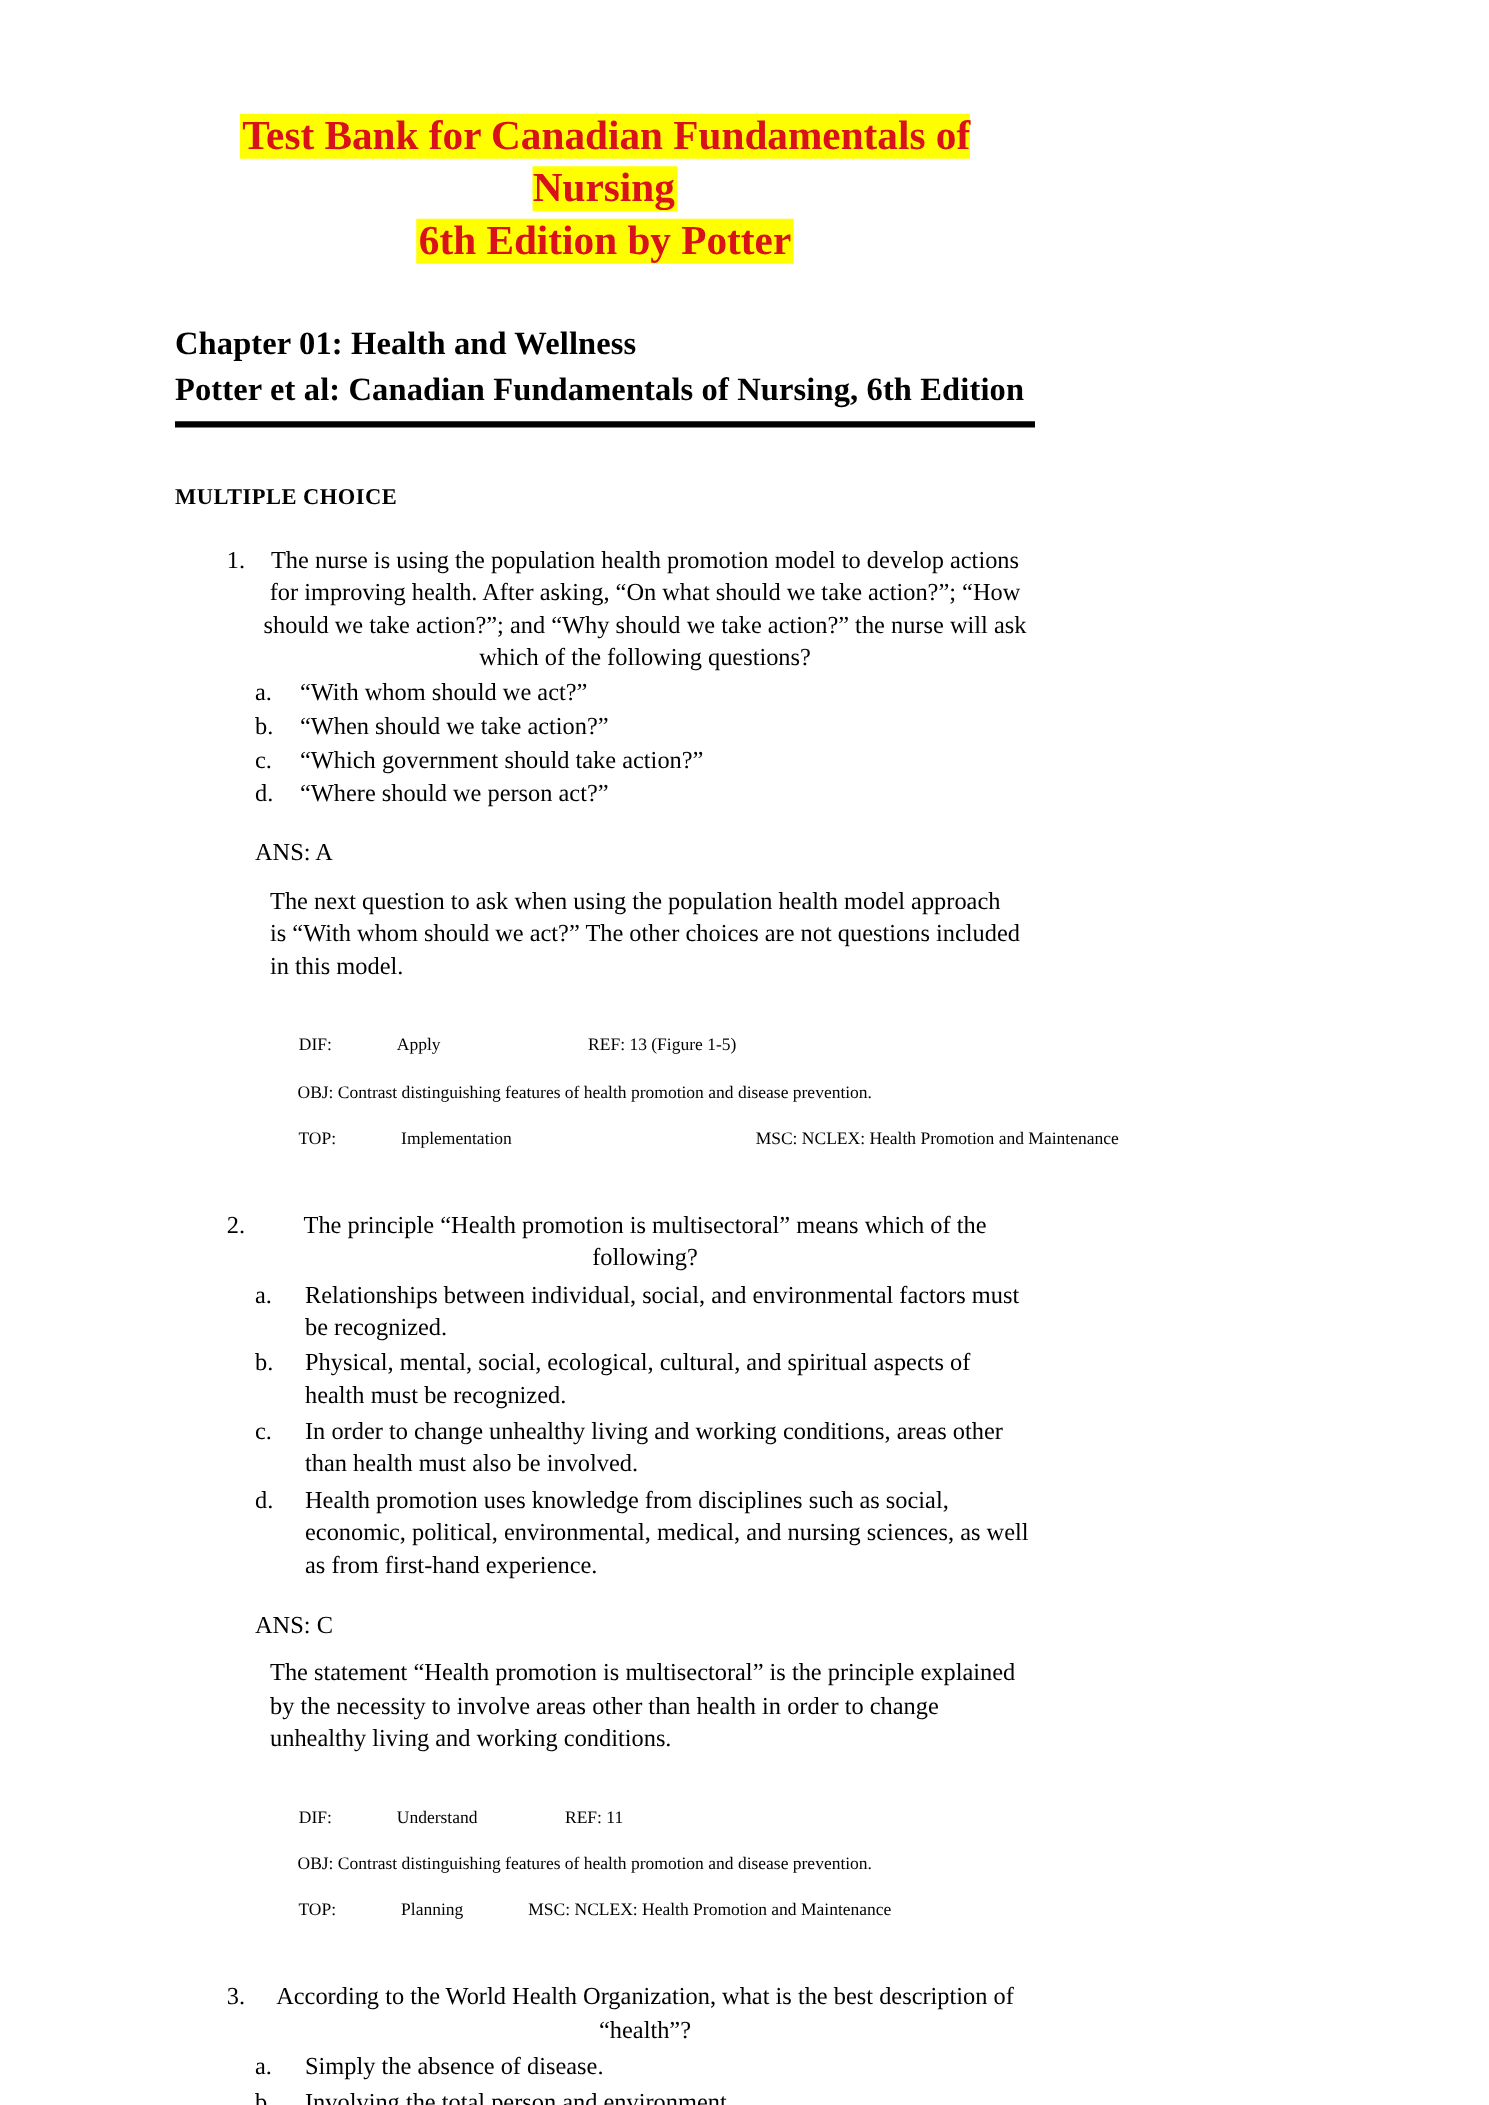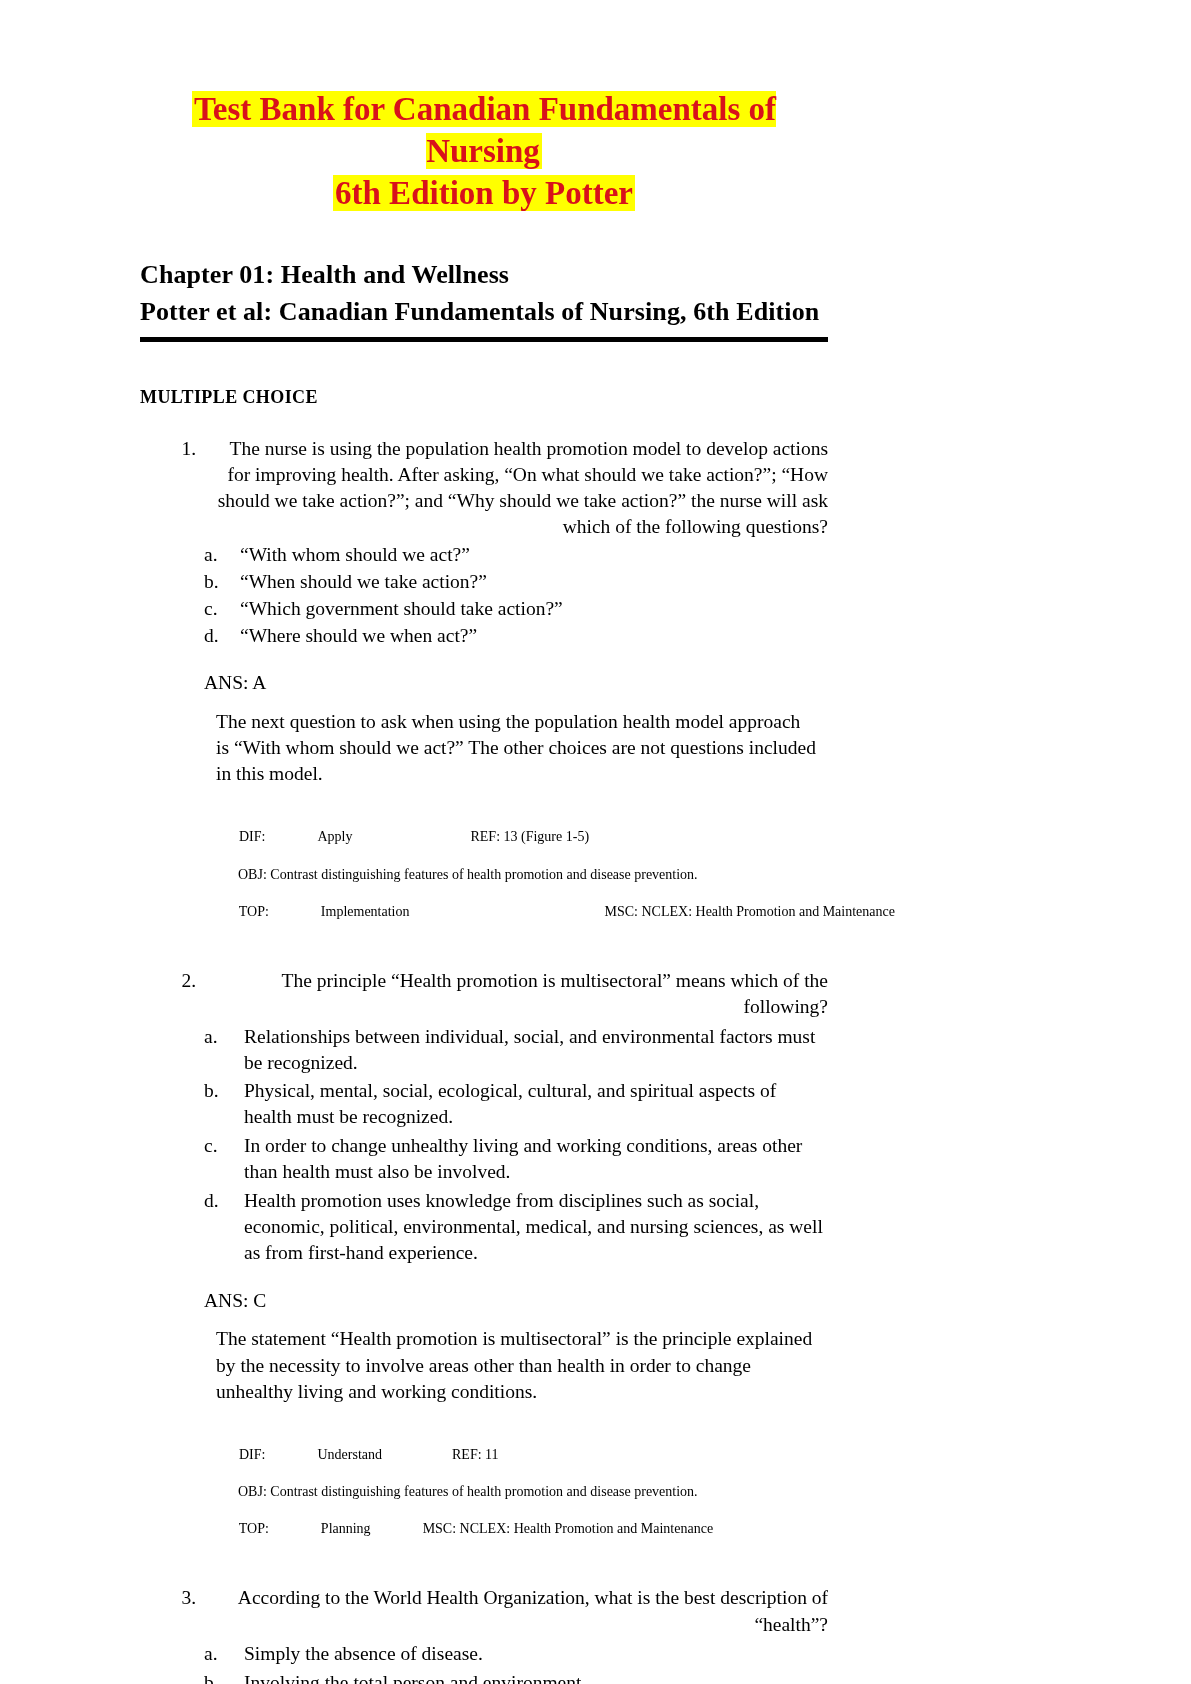--- a/index.html
+++ b/index.html
@@ -76,21 +76,21 @@
   .q-num {
     position: absolute;
     left: 26px;
     top: 0;
     width: 30px;
     text-align: right;
     font-size: 19.5px;
   }
   .q-stem {
     margin: 0;
-    text-align: right;
+    text-align: center;
   }
 
   
   .opts {
     margin: 0;
     padding: 0;
     list-style: none;
   }
   .opt {
     position: relative;
@@ -160,21 +160,21 @@
         <li class="opt">
           <span class="lbl">b.</span>
           <span>“When should we take action?”</span>
         </li>
         <li class="opt">
           <span class="lbl">c.</span>
           <span>“Which government should take action?”</span>
         </li>
         <li class="opt">
           <span class="lbl">d.</span>
-          <span>“Where should we when act?”</span>
+          <span>“Where should we person act?”</span>
         </li>
       </ul>
       <div class="ans-block">
         <p class="ans-line">ANS: A</p>
         <p class="ans-expl">The next question to ask when using the population health model approach is “With whom should we act?” The other choices are not questions included in this model.</p>
       </div>
       <div class="meta-block">
         <div class="meta-row">
           <span>DIF:</span><span class="tab-dif"></span><span>Apply</span><span class="tab-gap1"></span><span>REF:</span> <span>13 (Figure 1-5)</span>
         </div>

